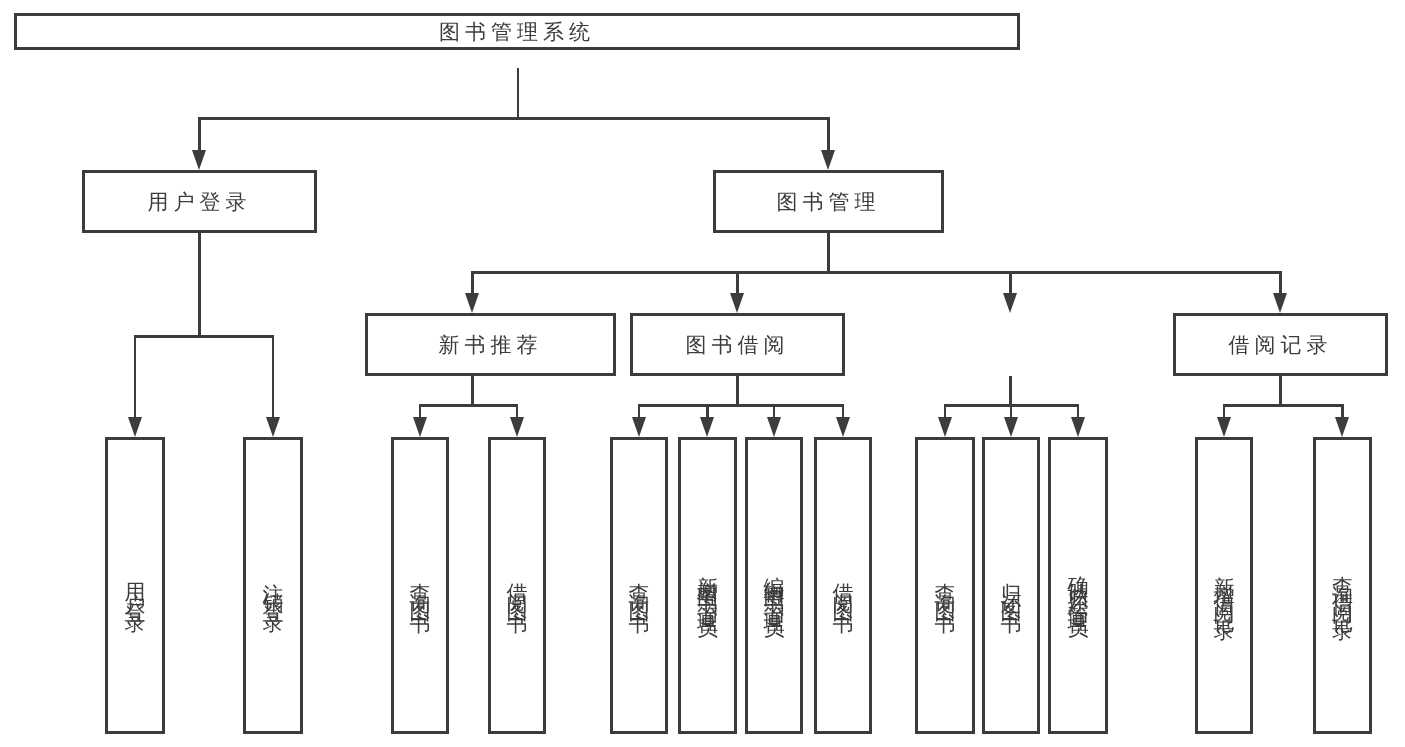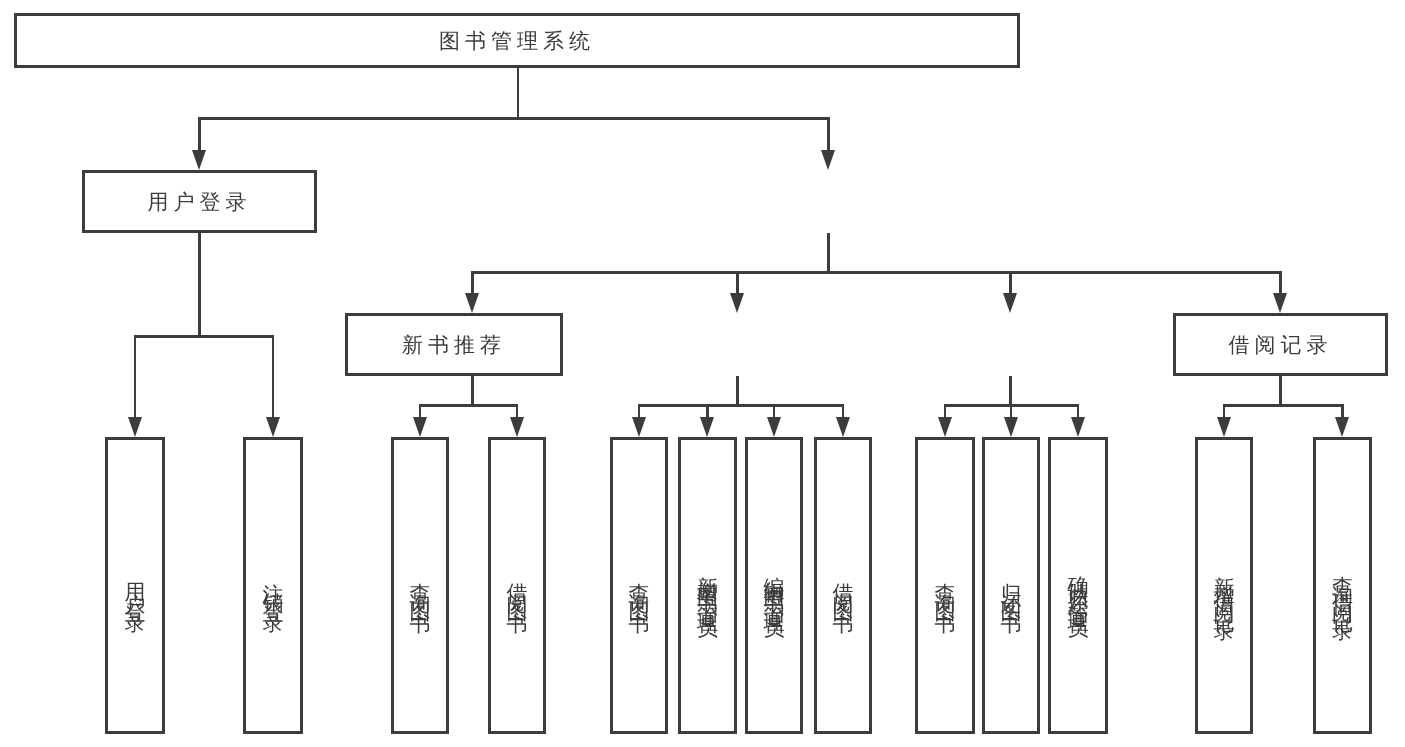--- a/index.html
+++ b/index.html
@@ -24,25 +24,27 @@
   .watermark{
     position:absolute;top:716px;right:8px;font-size:19px;letter-spacing:1px;
     color:#b0b0b0;white-space:nowrap;
   }
 </style>
 </head>
 <body>
 
 <div class="canvas">
 
-  <div class="box hbox" style="left:14px;top:13px;width:1006px;height:55px">图书管理系统</div>
+  <div class="box hbox" style="left:14px;top:13px;width:1006px;height:37px">图书管理系统</div>
 
   <div class="box hbox" style="left:82px;top:170px;width:235px">用户登录</div>
+  <div class="box hbox" style="left:713px;top:170px;width:231px">图书管理</div>
 
-  <div class="box hbox" style="left:345px;top:313px;width:218px">新书推荐</div>
+  <div class="box hbox" style="left:365px;top:313px;width:251px">新书推荐</div>
+  <div class="box hbox" style="left:630px;top:313px;width:215px">图书借阅</div>
   <div class="box hbox" style="left:1173px;top:313px;width:215px">借阅记录</div>
 
   <div class="box vbox" style="left:105px;width:60px">用户登录</div>
   <div class="box vbox" style="left:243px;width:60px">注销登录</div>
 
   <div class="box vbox" style="left:391px;width:58px">查询图书</div>
   <div class="box vbox" style="left:488px;width:58px">借阅图书</div>
 
   <div class="box vbox" style="left:610px;width:58px">查询图书</div>
   <div class="box vbox long" style="left:678px;width:59px">新增图书（管理员）</div>

